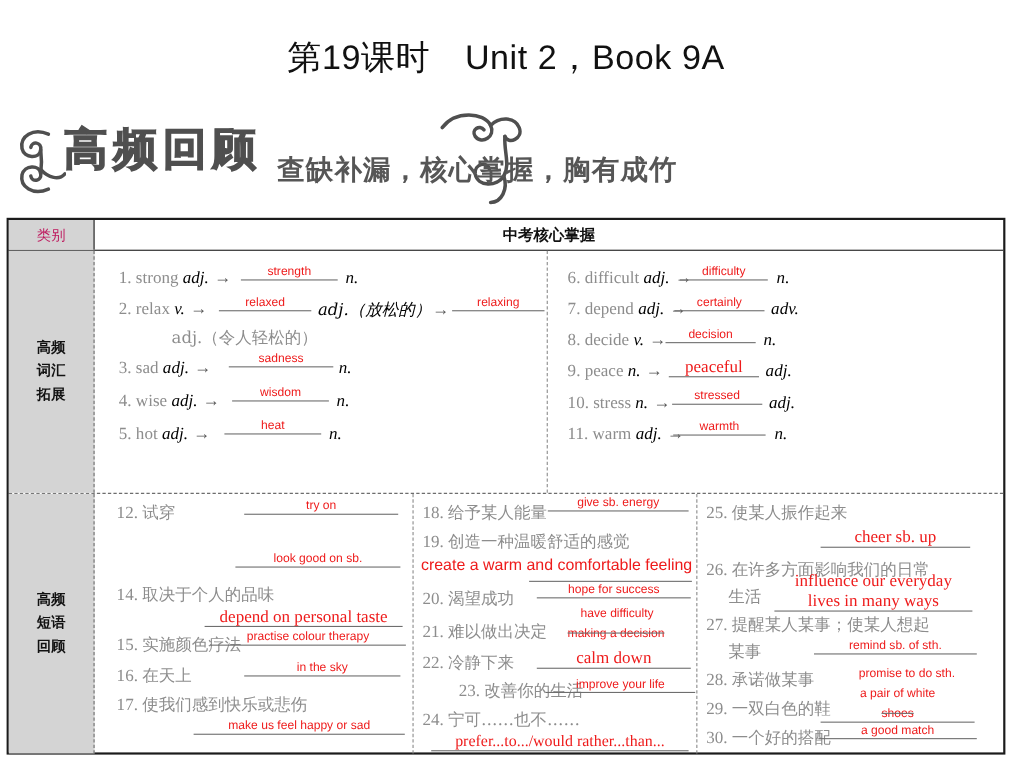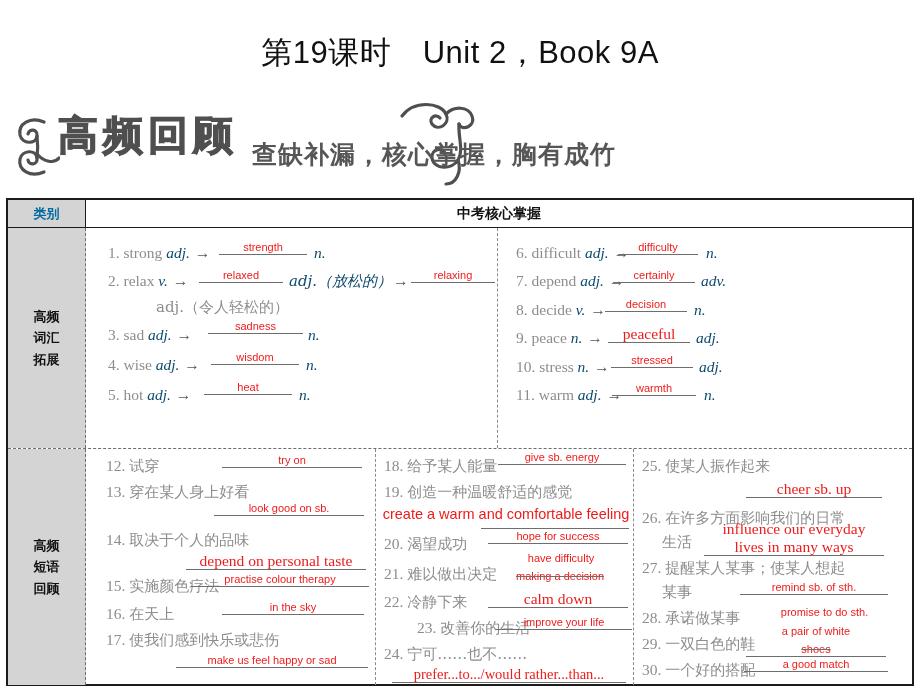--- a/index.html
+++ b/index.html
@@ -80,21 +80,21 @@
   }
   .thead-label {
     position: absolute;
     left: 0; top: 0;
     width: 78px; height: 100%;
     background: #d4d4d4;
     border-right: 1.5px solid #1b1b1b;
     box-sizing: border-box;
     display: flex; align-items: center; justify-content: center;
     font-family: "DejaVu Sans", sans-serif;
-    font-weight: bold; font-size: 13px; color: #0369a1;
+    font-weight: normal; font-size: 13px; color: #be185d;
   }
   .thead-main {
     position: absolute;
     left: 78px; right: 0; top: 0; height: 100%;
     display: flex; align-items: center; justify-content: center;
     font-family: "DejaVu Sans", sans-serif;
     font-weight: bold; font-size: 14px; color: #111;
   }
 
   .section {
@@ -132,21 +132,21 @@
   
   .entry {
     position: absolute;
     white-space: nowrap;
     color: #8d8d8d;
     font-family: "Liberation Serif", serif;
     font-size: 15.5px;
   }
   .num { color: #8d8d8d; }
   .zh  { color: #8d8d8d; font-family: "DejaVu Serif", serif; font-size: 15px; }
-  .pos { font-style: italic; color: #0c4a6e; }
+  .pos { font-style: italic; color: #000000; }
   .arrow { color: #555; padding: 0 1px; }
 
   .ans {
     position: absolute;
     color: #ee1b1b;
     white-space: nowrap;
     text-align: center;
     border-bottom: 1.2px solid #6e6e6e;
     padding-bottom: 0px;
     line-height: 1.05;
@@ -329,24 +329,20 @@
       <div class="sec-body">
 
         <div class="col col-div" style="left:0; width:290px;">
 
           <div class="entry" style="left:20px; top:8px;">
             <span class="num">12.</span>
             <span class="zh">试穿</span>
           </div>
           <div class="ans ans-sans" style="left:136px; top:6px; width:140px;">try on</div>
 
-          <div class="entry" style="left:20px; top:34px;">
-            <span class="num">13.</span>
-            <span class="zh">穿在某人身上好看</span>
-          </div>
           <div class="ans ans-sans" style="left:128px; top:54px; width:150px;">look good on sb.</div>
 
           <div class="entry" style="left:20px; top:82px;">
             <span class="num">14.</span>
             <span class="zh">取决于个人的品味</span>
           </div>
           <div class="ans ans-serif" style="left:100px; top:104px; width:180px;">depend on personal taste</div>
 
           <div class="entry" style="left:20px; top:128px;">
             <span class="num">15.</span>

